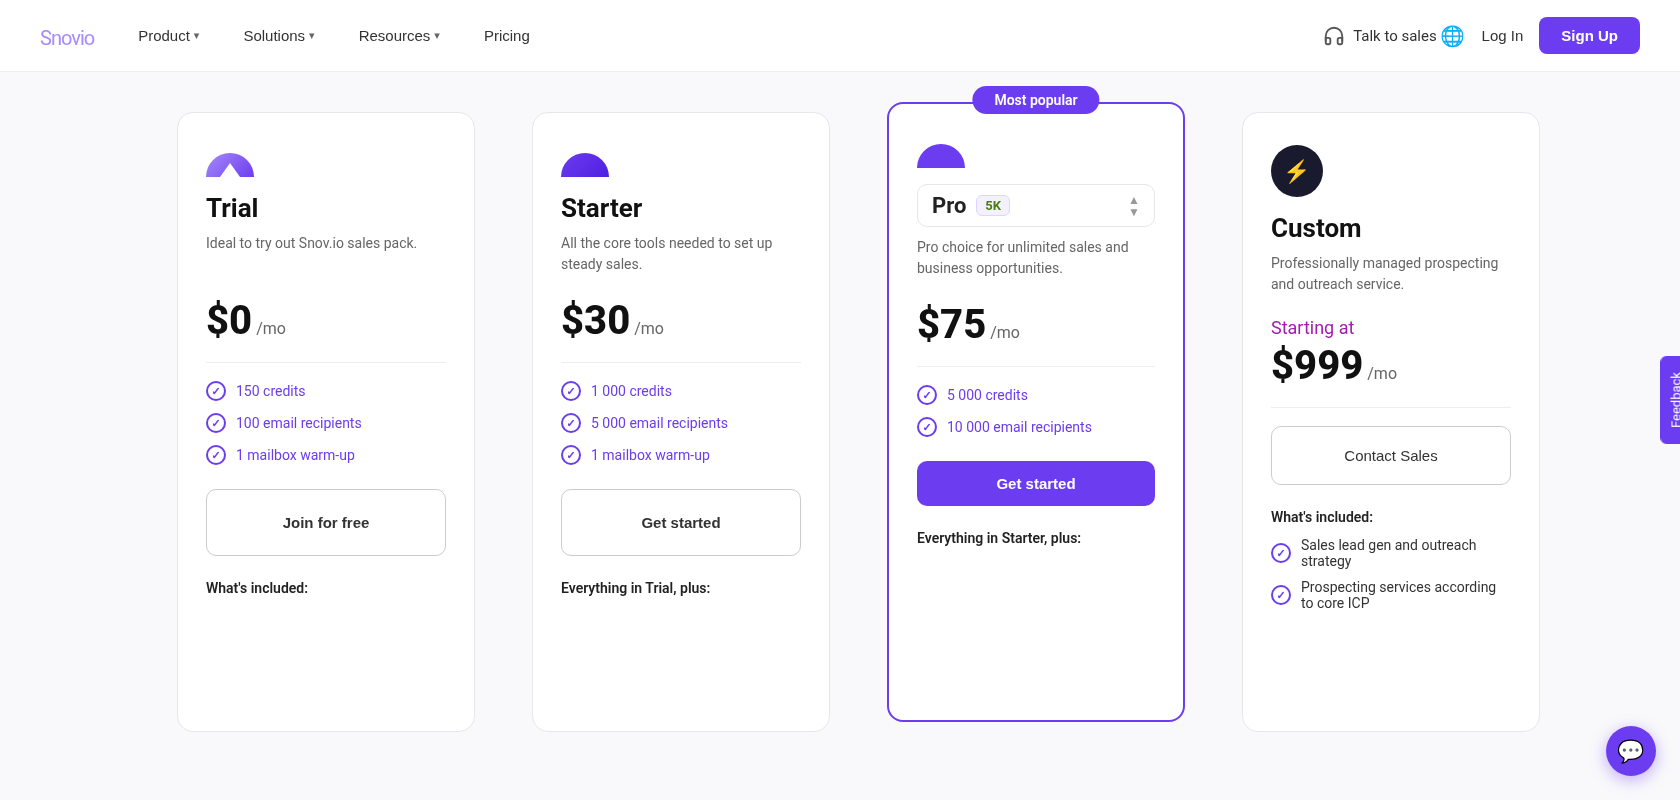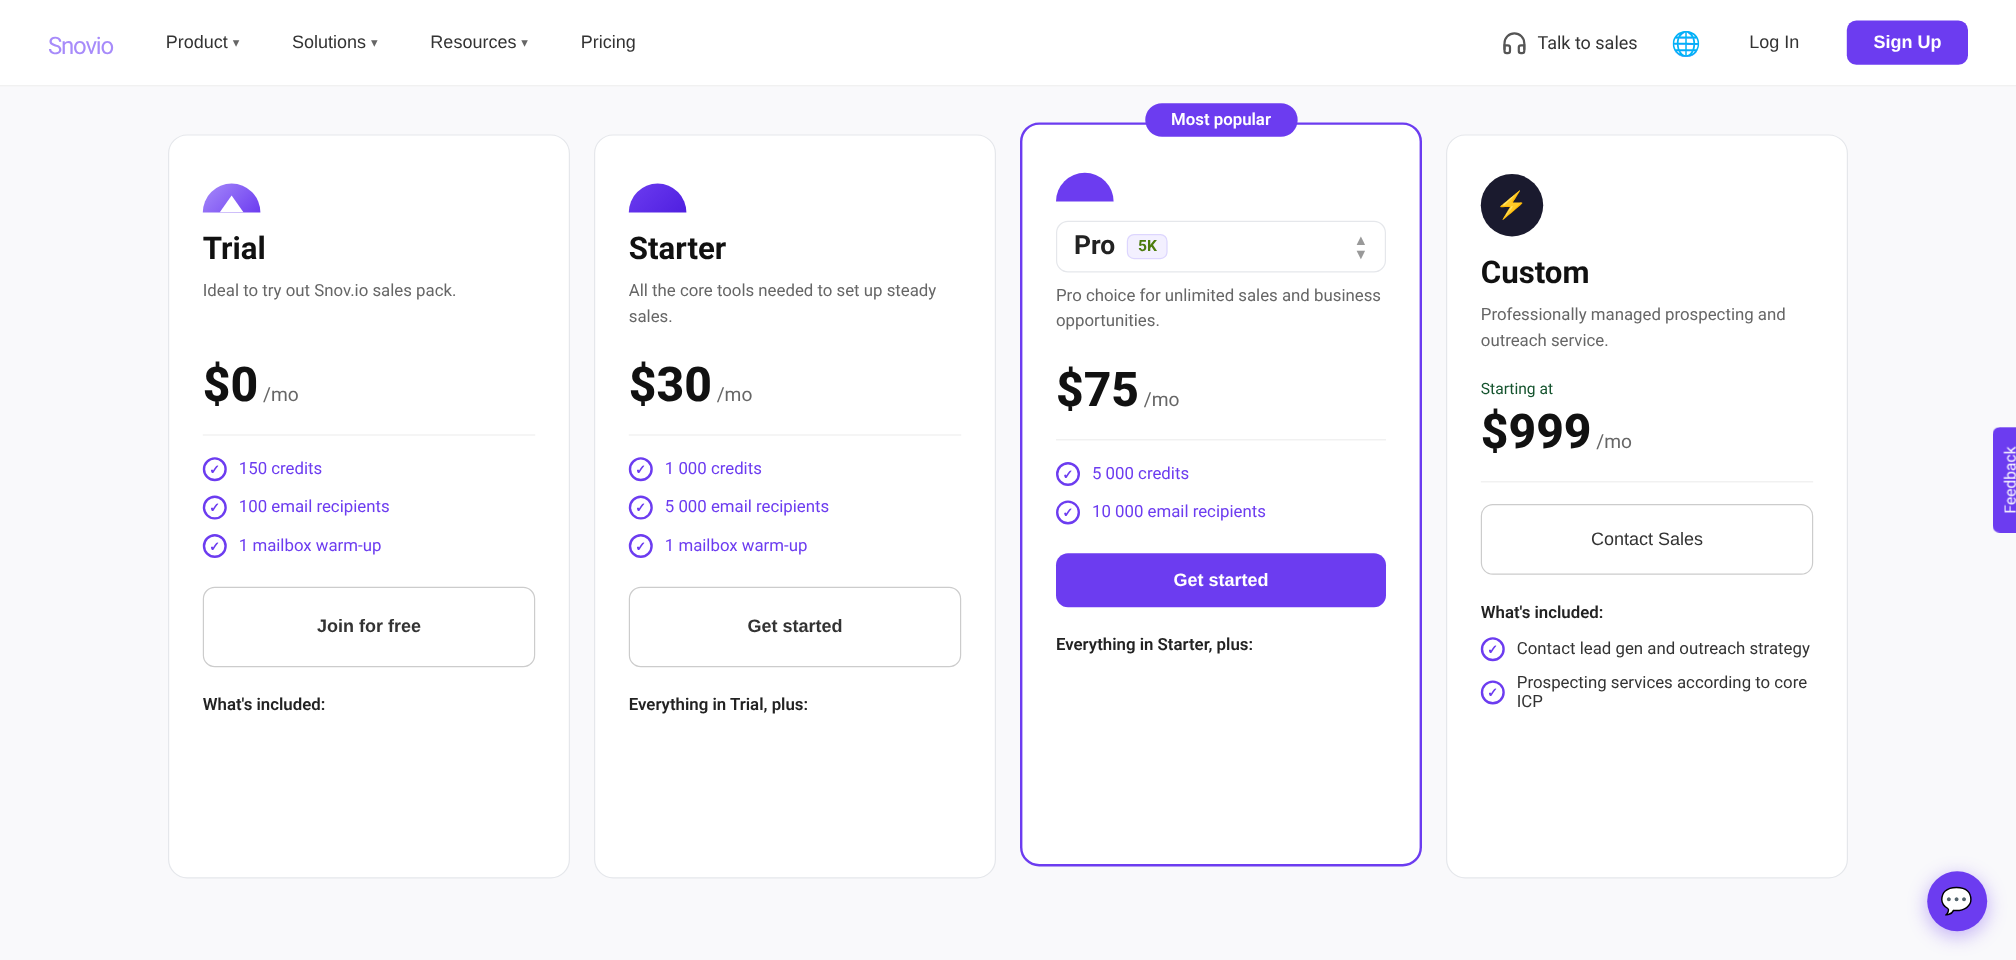--- a/index.html
+++ b/index.html
@@ -14,42 +14,42 @@
     .nav-left { display: flex; align-items: flex-start; gap: 32px; }
     .logo { font-size: 28px; font-weight: 800; color: #6c3cf0; letter-spacing: -1px; }
     .logo span { color: #a78bfa; font-weight: 400; font-size: 20px; }
     .nav-links { display: flex; gap: 20px; }
     .nav-link {
       display: flex; align-items: center; gap: 4px; padding: 8px 12px;
       font-size: 15px; color: #333; cursor: pointer; border-radius: 6px;
       border: none; background: none;
     }
     .chevron { font-size: 11px; color: #666; }
-    .nav-right { display: flex; align-items: center; gap: 28px; }
+    .nav-right { display: flex; align-items: center; gap: 4px; }
     .talk-sales { display: flex; align-items: center; gap: 8px; font-size: 15px; color: #333; cursor: pointer; }
     .globe-icon { font-size: 20px; color: #555; cursor: pointer; }
     .login-btn { font-size: 15px; color: #333; cursor: pointer; border: none; background: none; padding: 8px 12px; }
     .signup-btn {
       background: #6c3cf0; color: #fff; border: none; border-radius: 8px;
       padding: 10px 22px; font-size: 15px; font-weight: 600; cursor: pointer;
     }
 
     
     .main { padding: 40px 40px 0; background: #f9f9fb; min-height: calc(100vh - 72px); }
 
     
     .pricing-grid {
       display: grid; grid-template-columns: repeat(4, 1fr);
       gap: 20px; max-width: 1400px; margin: 0 auto; align-items: start;
     }
 
     
     .card {
       background: #fff; border-radius: 16px; padding: 32px 28px;
-      border: 1.5px solid #e5e7eb; position: relative; min-height: 620px;
+      border: 1.5px solid #e5e7eb; position: relative; min-height: 620px; margin-left: 37px;
     }
     .card.popular {
       border: 2.5px solid #6c3cf0;
       margin-top: -10px;
     }
 
     .popular-badge {
       position: absolute; top: -18px; left: 50%; transform: translateX(-50%);
       background: #6c3cf0; color: #fff; border-radius: 20px;
       padding: 6px 22px; font-size: 14px; font-weight: 600; white-space: nowrap;
@@ -87,21 +87,21 @@
     .pro-badge {
       background: #f3f0ff; color: #4d7c0f; border-radius: 6px;
       padding: 2px 8px; font-size: 13px; font-weight: 700; border: 1px solid #ddd6fe;
     }
     .selector-arrows { display: flex; flex-direction: column; color: #999; font-size: 12px; line-height: 1; }
 
     .plan-desc { font-size: 14px; color: #666; line-height: 1.5; margin-bottom: 20px; min-height: 44px; }
 
     
     .price-row { display: flex; align-items: baseline; gap: 4px; margin-bottom: 4px; }
-    .price-starting { font-size: 13px; color: #14532d; margin-bottom: 4px; }
+    .price-starting { font-size: 18px; color: #a21caf; margin-bottom: 4px; }
     .price-amount { font-size: 40px; font-weight: 800; color: #111; }
     .price-period { font-size: 16px; color: #666; }
     .price-divider { border: none; border-top: 1px solid #eee; margin: 18px 0; }
 
     
     .feature-list { list-style: none; display: flex; flex-direction: column; gap: 12px; margin-bottom: 24px; }
     .feature-item { display: flex; align-items: center; gap: 10px; font-size: 14px; color: #333; }
     .check-icon {
       width: 20px; height: 20px; border-radius: 50%; border: 2px solid #6c3cf0;
       display: flex; align-items: center; justify-content: center; flex-shrink: 0;
@@ -290,21 +290,21 @@
       <div class="price-row">
         <span class="price-amount">$999</span>
         <span class="price-period">/mo</span>
       </div>
       <hr class="price-divider">
       <button class="btn-contact">Contact Sales</button>
       <div class="included-title">What's included:</div>
       <ul class="included-list">
         <li class="feature-item">
           <span class="check-icon"></span>
-          <span>Contact lead gen and outreach strategy</span>
+          <span>Sales lead gen and outreach strategy</span>
         </li>
         <li class="feature-item">
           <span class="check-icon"></span>
           <span>Prospecting services according to core ICP</span>
         </li>
       </ul>
     </div>
 
   </div>
 </div>

